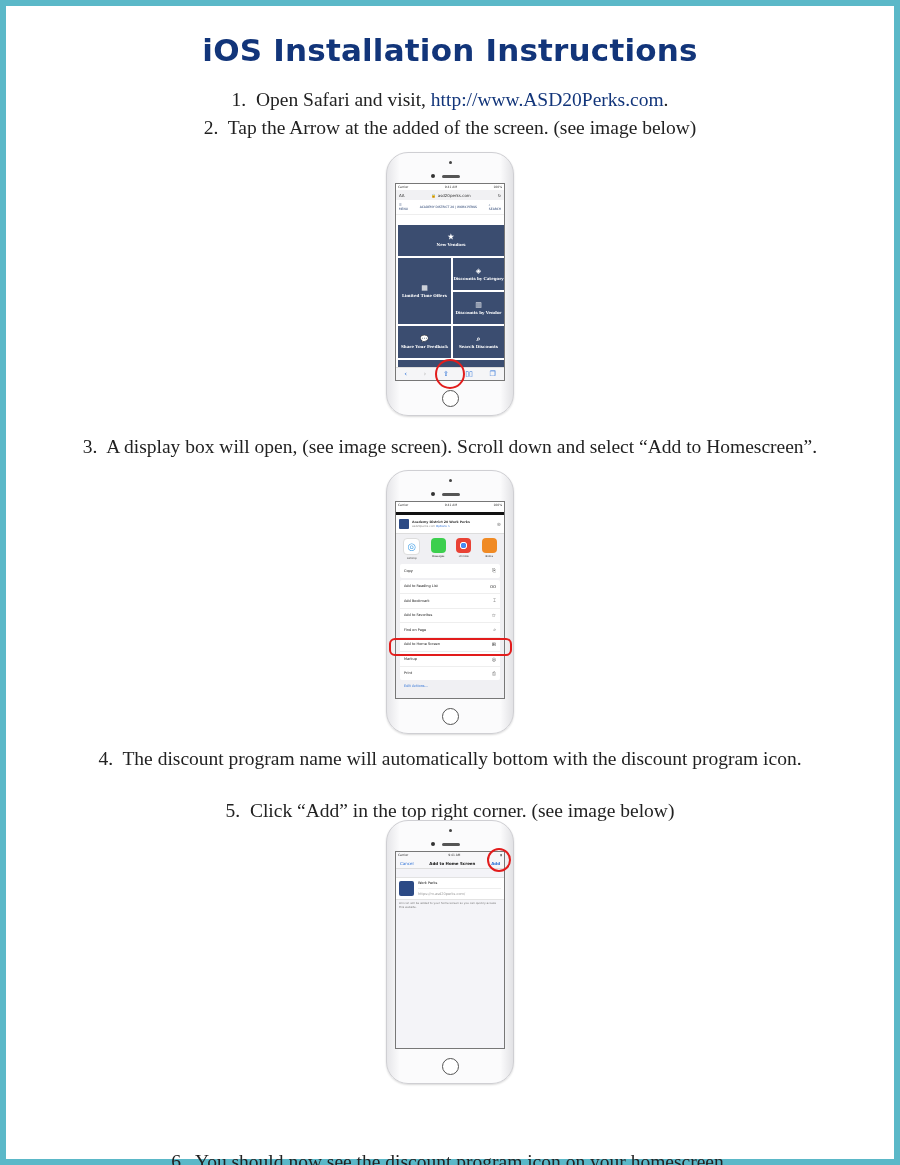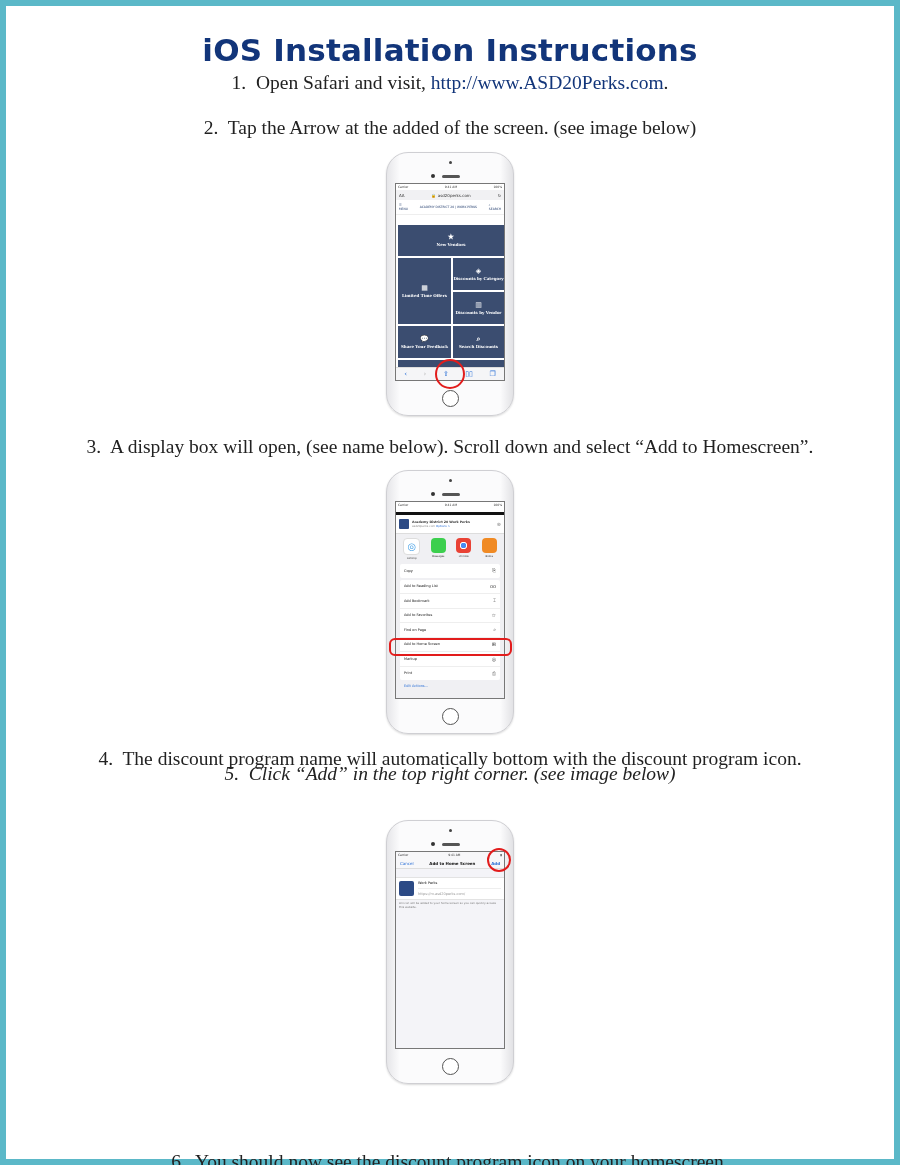--- a/index.html
+++ b/index.html
@@ -51,21 +51,21 @@
   .addfields .url { color: #999; border-top: 1px solid #eee; margin-top: 3px; padding-top: 3px; }
   .addnote { font-family: "DejaVu Sans", sans-serif; font-size: 2.8px; color: #777; padding: 2px 3px; line-height: 1.3; }
 </style>
 </head>
 <body>
 
 <div class="frame"></div>
 
 <div class="title">iOS Installation Instructions</div>
 
-<div class="step" style="top:72px;">
+<div class="step" style="top:89px;">
   <span>1.</span>&nbsp;
   <span>Open Safari and visit, </span><a class="link">http://www.ASD20Perks.com</a><span>.</span>
 </div>
 
 <div class="step" style="top:117px;">
   <span>2.</span>&nbsp;
   <span>Tap the Arrow at the added of the screen. (see image below)</span>
 </div>
 
 <div class="phone" style="top:152px;">
@@ -122,21 +122,21 @@
       <span>▯▯</span>
       <span>❐</span>
     </div>
   </div>
   <div class="home"></div>
 </div>
 <div class="redcircle" style="left:435px;top:359px;width:30px;height:30px;"></div>
 
 <div class="step" style="top:436px;">
   <span>3.</span>&nbsp;
-  <span>A display box will open, (see name below).  Scroll down and select “Add to Homescreen”.</span>
+  <span>A display box will open, (see image screen).  Scroll down and select “Add to Homescreen”.</span>
 </div>
 
 <div class="phone" style="top:470px;">
   <div class="camera"></div>
   <div class="dot"></div>
   <div class="speaker"></div>
   <div class="screen">
     <div class="statusbar">
       <span>Carrier</span>
       <span>9:41 AM</span>
@@ -209,21 +209,21 @@
     </div>
   </div>
   <div class="home"></div>
 </div>
 <div class="redbox" style="left:389px;top:638px;width:123px;height:18px;"></div>
 
 <div class="step" style="top:748px;">
   <span>4.</span>&nbsp;
   <span>The discount program name will automatically bottom with the discount program icon.</span>
 </div>
-<div class="step" style="top:763px;font-style:italic;">
+<div class="step" style="top:800px;">
   <span>5.</span>&nbsp;
   <span>Click “Add” in the top right corner. (see image below)</span>
 </div>
 
 <div class="phone" style="top:820px;">
   <div class="camera"></div>
   <div class="dot"></div>
   <div class="speaker"></div>
   <div class="screen" style="background:#f4f4f8;">
     <div class="statusbar" style="background:#f7f7f9;">

